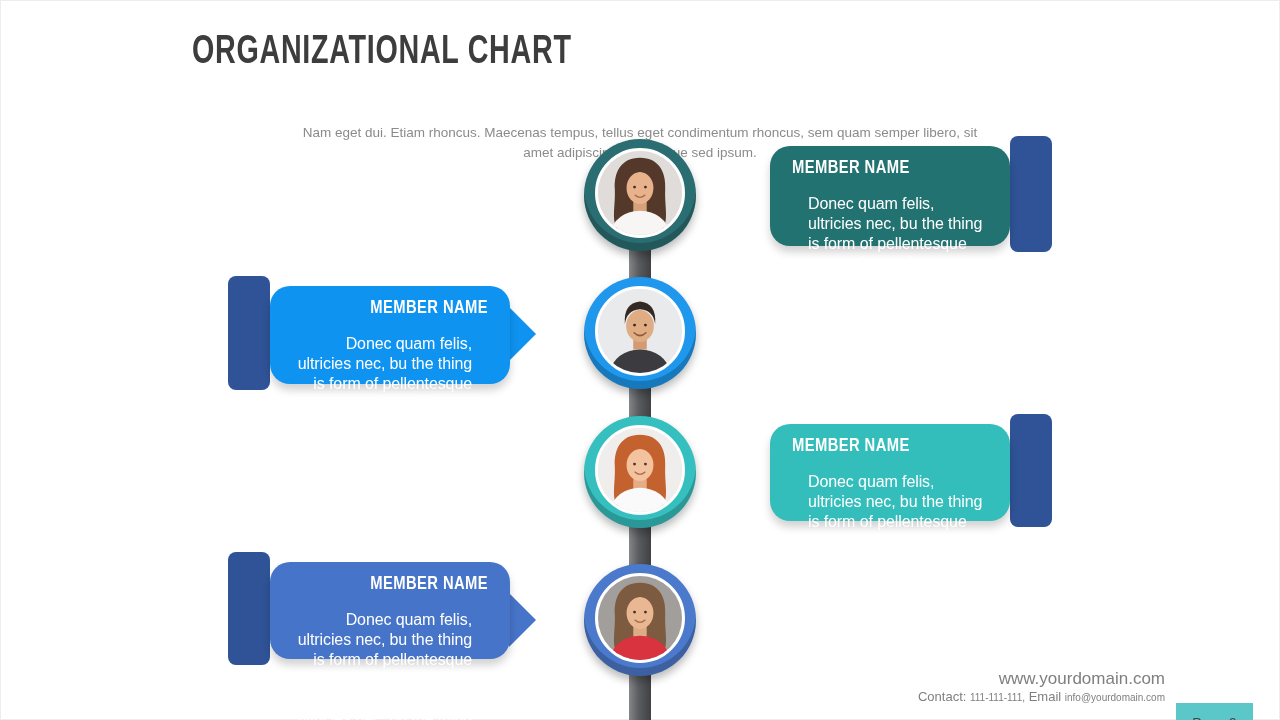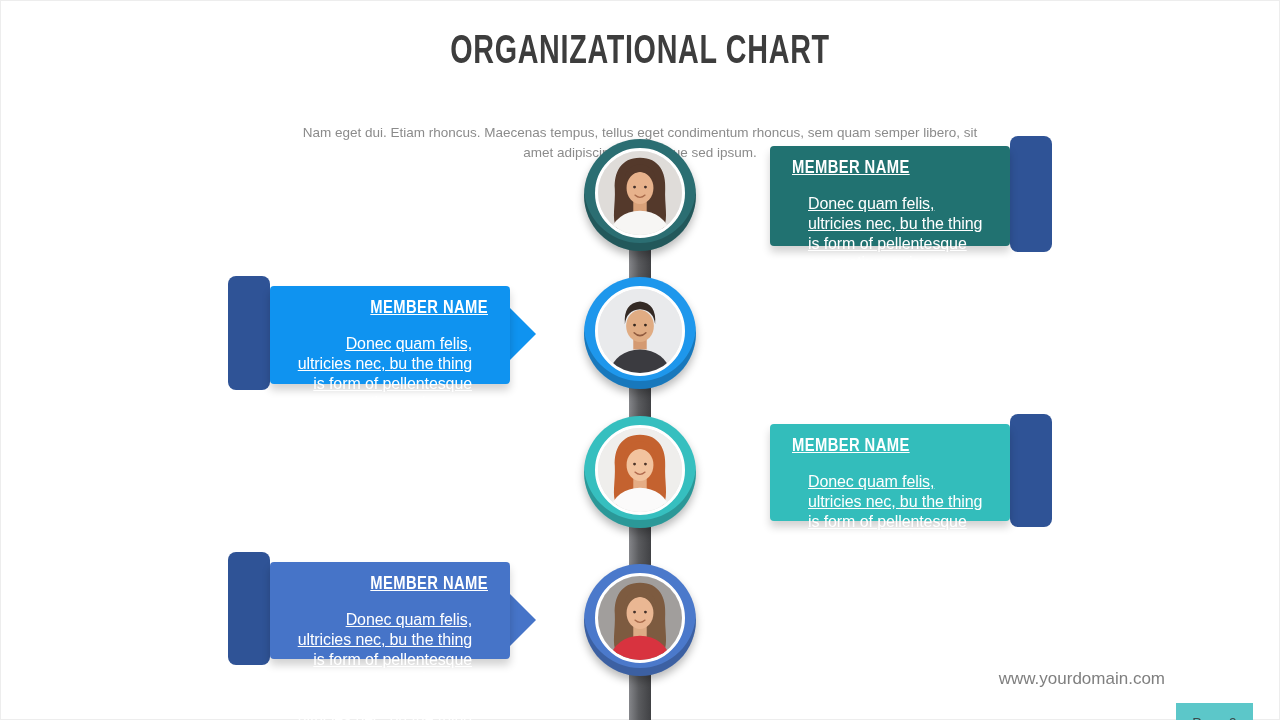--- a/index.html
+++ b/index.html
@@ -1,20 +1,20 @@
 <!DOCTYPE html>
 <html><head>
 <meta charset="utf-8">
 <style>
   html,body{margin:0;padding:0;background:#fff;}
   .slide{position:relative;width:1280px;height:720px;background:#ffffff;overflow:hidden;
          font-family:"Liberation Sans",sans-serif;box-shadow:inset 0 0 0 1px #ededed;}
 
   
-  .title-wrap{position:absolute;top:26px;left:0;width:100%;text-align:center;}
+  .title-wrap{position:absolute;top:26px;left:0;width:100%;}
   .title{margin:0;font-size:41px;font-weight:bold;color:#3d3d3d;
          transform:scaleX(0.70);transform-origin:center;letter-spacing:1px;white-space:nowrap;}
   .subtitle{position:absolute;top:75px;left:300px;width:680px;text-align:center;
             font-size:13.5px;line-height:1.5;color:#8b8b8b;margin-top:48px;}
 
   
   .timeline{position:absolute;left:629px;top:195px;width:22px;height:525px;
             background:linear-gradient(90deg,#85868a 0%,#5a5b5e 45%,#404144 100%);}
 
   
@@ -33,22 +33,22 @@
   .m1{left:770px;top:146px;height:100px;}
   .m2{left:270px;top:286px;height:98px;}
   .m3{left:770px;top:424px;height:97px;}
   .m4{left:270px;top:562px;height:97px;}
 
   .accent{position:absolute;width:42px;top:-10px;bottom:-6px;border-radius:8px;
           background:#2f5396;z-index:0;}
   .member.right .accent{right:-42px;}
   .member.left  .accent{left:-42px;}
 
-  .card{position:relative;z-index:1;height:100%;box-sizing:border-box;border-radius:4px;
-        color:#fff;box-shadow:0 6px 9px rgba(0,0,0,0.18);text-decoration:underline;}
+  .card{position:relative;z-index:1;height:100%;box-sizing:border-box;border-radius:20px;
+        color:#fff;box-shadow:0 6px 9px rgba(0,0,0,0.18);}
   .m1 .card{background:#217271;}
   .m2 .card{background:#0f93f0;}
   .m3 .card{background:#33bdbb;}
   .m4 .card{background:#4674c8;}
   .member.right .card{padding:11px 10px 8px 22px;text-align:left;}
   .member.left  .card{padding:11px 22px 8px 10px;text-align:right;}
 
   .card h2{margin:0 0 3px 0;font-size:18px;font-weight:bold;letter-spacing:0.5px;white-space:nowrap;}
   .member.right .card h2{transform:scaleX(0.82);transform-origin:left center;}
   .member.left  .card h2{transform:scaleX(0.82);transform-origin:right center;}
@@ -175,17 +175,23 @@
     <div class="accent"></div>
     <div class="arrow"></div>
     <div class="card">
       <h2>MEMBER NAME</h2>
       <p>Donec quam felis, ultricies nec, bu the thing is form of pellentesque eu, pretium quis sem. Donec quam felis, ultricies nec, bu the thing is pellentesque eu</p>
     </div>
   </div>
 
   <div class="footer">
     <div class="site">www.yourdomain.com</div>
+    <div class="contact">
+      <span>Contact:</span>
+      <span class="small">111-111-111,</span>
+      <span>Email</span>
+      <span class="small">info@yourdomain.com</span>
+    </div>
   </div>
 
   <div class="page-badge">Page 9</div>
 
 </div>
 
 </body></html>

